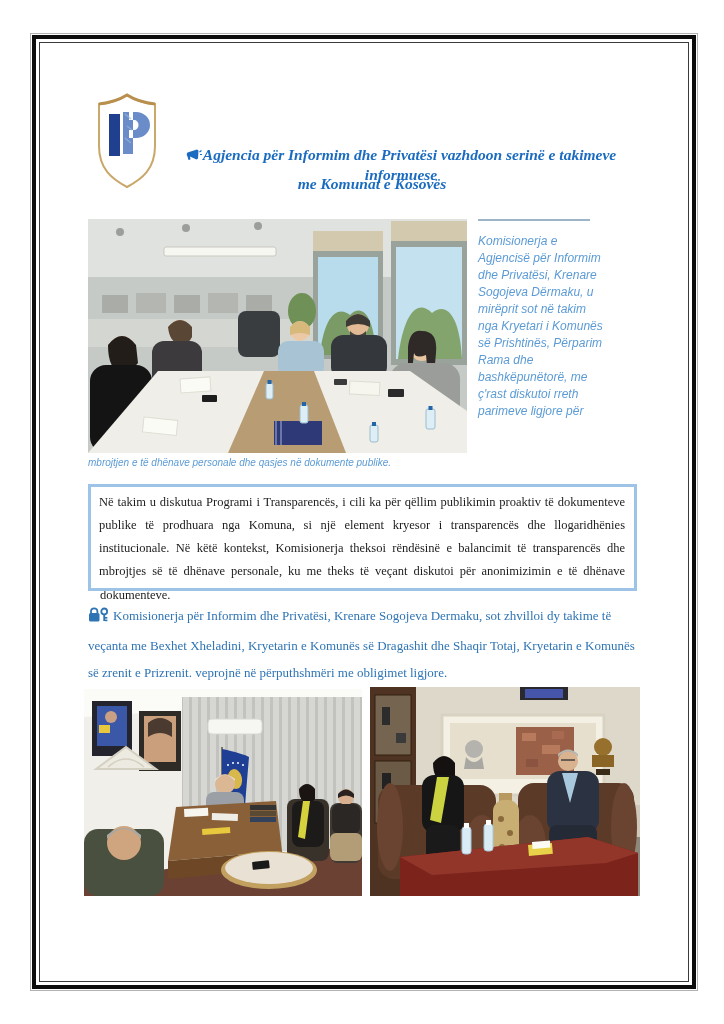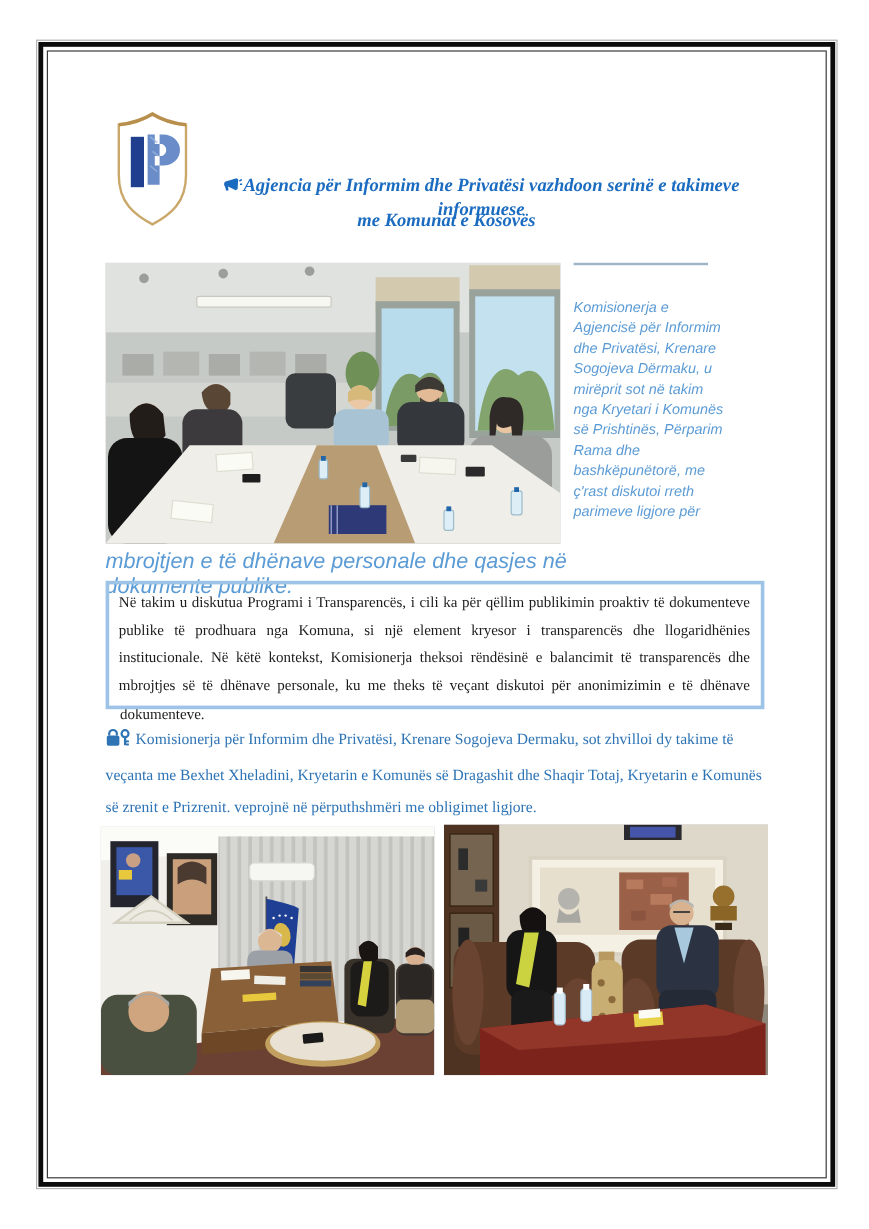--- a/index.html
+++ b/index.html
@@ -20,23 +20,23 @@
   
   .photo{position:absolute;overflow:hidden;background:#cccccc;}
   .photo-top{left:88px;top:219px;width:379px;height:234px;}
   .photo-bl{left:84px;top:689px;width:278px;height:207px;}
   .photo-br{left:370px;top:687px;width:270px;height:209px;}
   .photo svg{display:block;}
   
   .side-rule{position:absolute;left:478px;top:219px;width:112px;height:2px;background:#9db4c9;}
   .side-caption{position:absolute;left:478px;top:233px;width:130px;color:#5b9bd5;
                 font-family:"Liberation Sans",sans-serif;font-style:italic;
-                font-size:12px;line-height:17px;margin-top:15px;}
+                font-size:12px;line-height:17px;}
   .caption-cont{position:absolute;left:88px;top:457px;width:470px;color:#5b9bd5;
-                font-family:"Liberation Sans",sans-serif;font-style:italic;font-size:18px;}
+                font-family:"Liberation Sans",sans-serif;font-style:italic;font-size:10px;}
   
   .box-border{position:absolute;left:88px;top:484px;width:549px;height:107px;
               border:3px solid #9dc3e6;box-sizing:border-box;z-index:3;pointer-events:none;}
   .box-textwrap{position:absolute;left:88px;top:484px;width:549px;height:104px;box-sizing:border-box;
                 padding:7px 12px 0 11px;overflow:hidden;z-index:1;}
   .box-text{color:#1c1c1c;font-size:12.5px;line-height:23px;text-align:justify;
             font-family:"Liberation Serif",serif;}
   .box-overflow{position:absolute;left:100px;top:588px;color:#1c1c1c;font-size:12.5px;z-index:0;
                 font-family:Liberation Serif, serif;}
   

